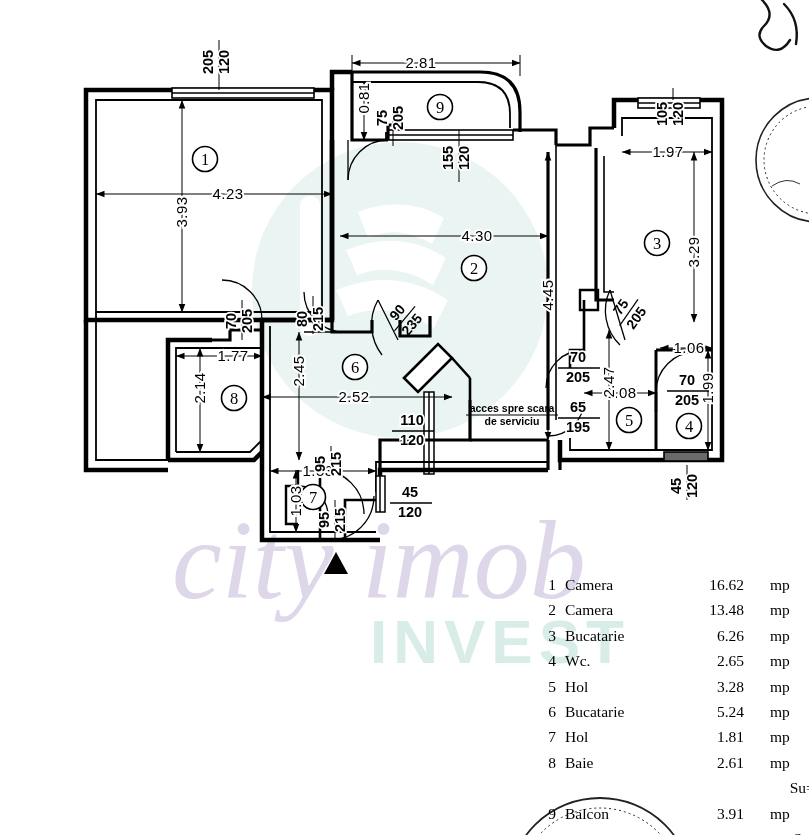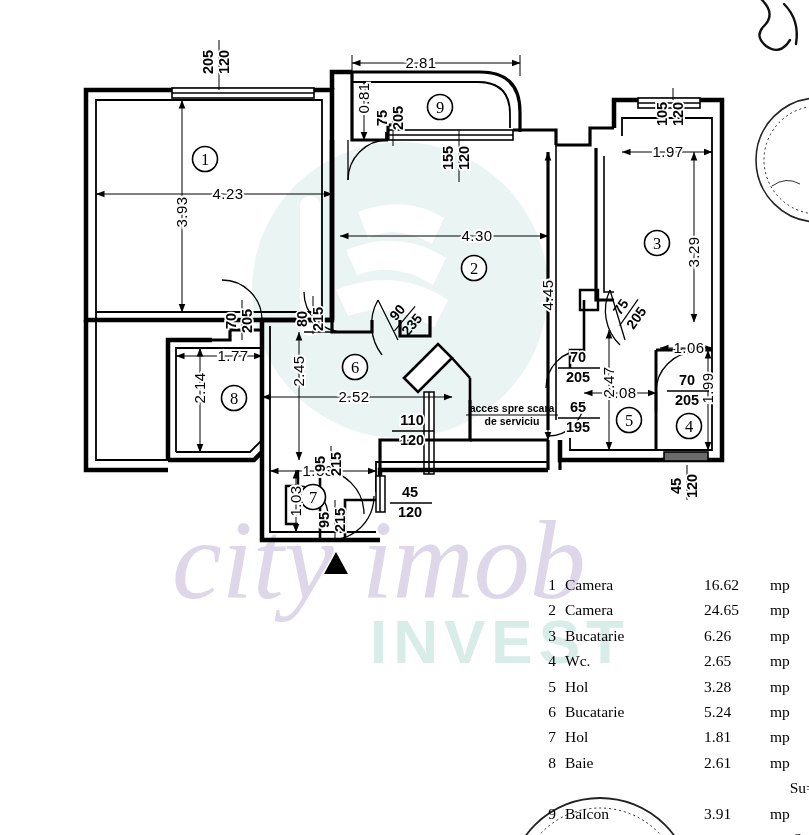--- a/index.html
+++ b/index.html
@@ -44,22 +44,22 @@
     line-height: 25.4px;
     color: #000;
   }
   .legend-row {
     display: flex;
     align-items: baseline;
     white-space: nowrap;
   }
   .lg-num   { width: 16px; text-align: right; }
   .lg-name  { flex: 0 0 auto; padding-left: 9px; }
-  .lg-area  { margin-left: auto; text-align: left; width: 58px; }
-  .lg-unit  { width: 32px; padding-left: 8px; text-align: left; }
+  .lg-area  { margin-left: auto; text-align: right; width: 58px; }
+  .lg-unit  { width: 32px; padding-left: 8px; text-align: left; margin-left: 18px; }
   .legend-row.total .lg-num { visibility: hidden; }
   .legend-row.total .lg-name {
     padding-left: 9px;
     width: 100%;
     text-align: right;
     padding-right: 4px;
   }
 </style>
 </head>
 <body>
@@ -446,21 +446,21 @@
     <div class="legend-row">
       <span class="lg-num">1</span>
       <span class="lg-name">Camera</span>
       <span class="lg-area">16.62</span>
       <span class="lg-unit">mp</span>
     </div>
 
     <div class="legend-row">
       <span class="lg-num">2</span>
       <span class="lg-name">Camera</span>
-      <span class="lg-area">24.65</span>
+      <span class="lg-area">13.48</span>
       <span class="lg-unit">mp</span>
     </div>
 
     <div class="legend-row">
       <span class="lg-num">3</span>
       <span class="lg-name">Bucatarie</span>
       <span class="lg-area">6.26</span>
       <span class="lg-unit">mp</span>
     </div>
 

